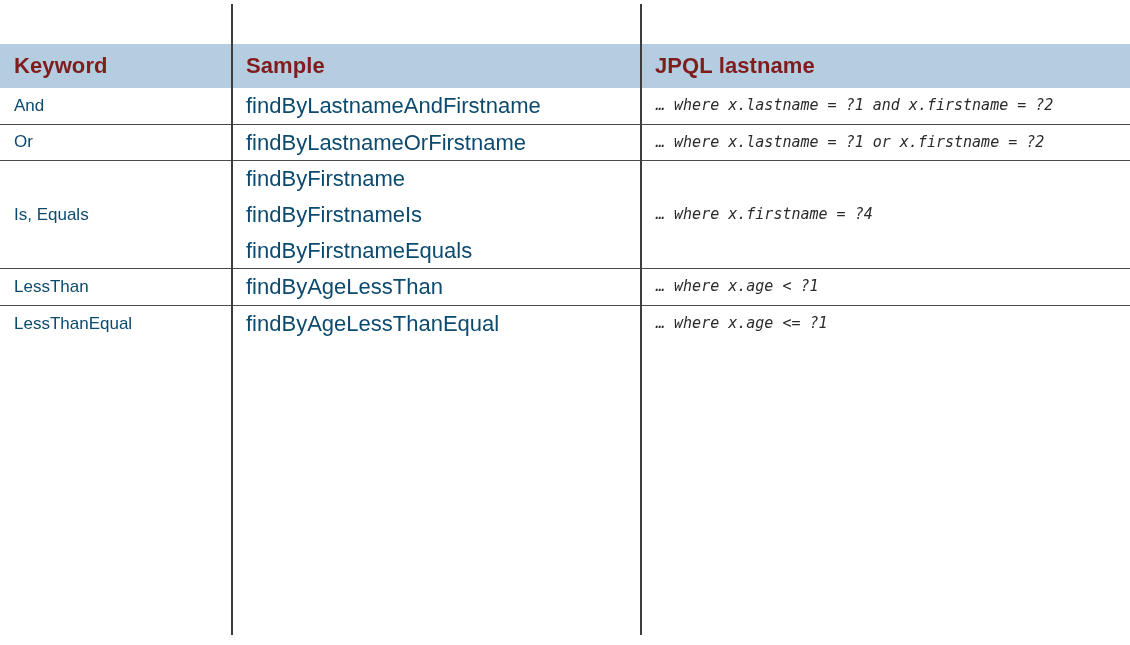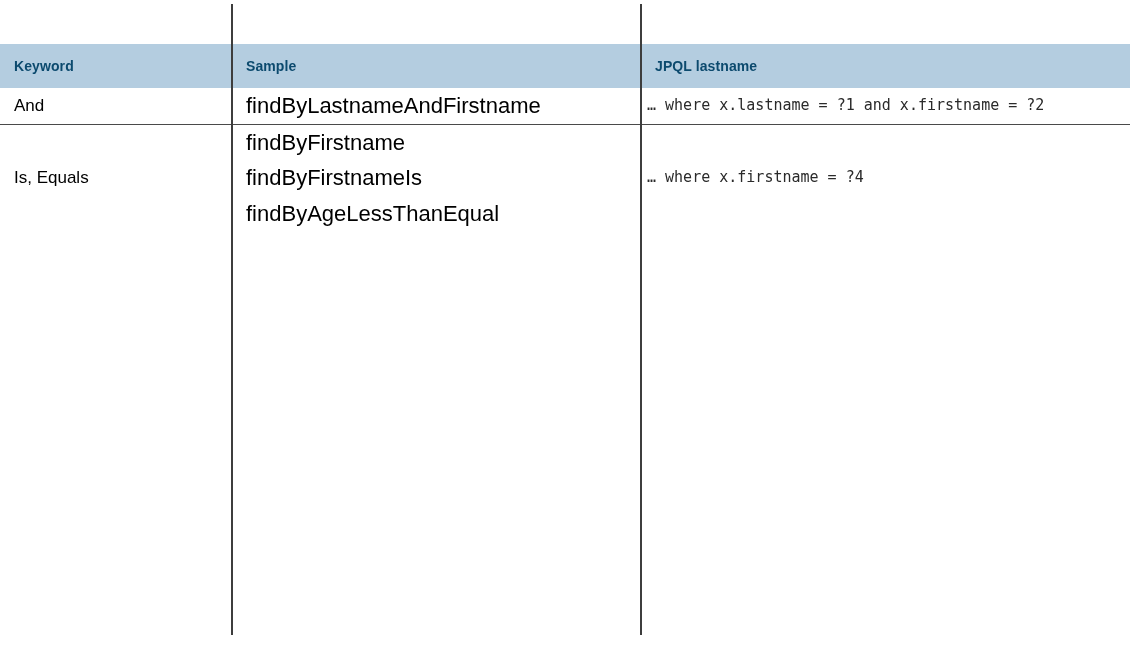--- a/index.html
+++ b/index.html
@@ -35,58 +35,59 @@
   col.col-jpql    { width: 489px; }
 
   thead th {
     background: #b4cde0;
     height: 44px;
     padding: 0 0 0 14px;
     margin: 0;
     text-align: left;
     vertical-align: middle;
     font-weight: bold;
-    font-size: 14px;
-    color: #0c4a6e;
+    font-size: 22px;
+    color: #7f1d1d;
     border: none;
     letter-spacing: 0.1px;
   }
   thead tr { height: 44px; }
 
   
   thead tr.top-gap th {
     background: #ffffff;
     height: 4px;
     padding: 0;
   }
 
   tbody td {
     border-top: 1.5px solid #4a4a4a;
     padding: 0 10px 0 14px;
     vertical-align: middle;
     font-size: 17px;
-    color: #000000;
+    color: #0c4a6e;
     background: #ffffff;
   }
 
   tbody tr:first-child td {
     border-top: none;
   }
 
   td.kw   { font-size: 17px; }
   td.smp  { font-size: 22px; }
   td.jpql {
     font-family: "DejaVu Sans Mono", "Liberation Mono", monospace;
     font-size: 15px;
     line-height: 1.55;
     color: #2a2a2a;
-    padding-left: 6px;
+    padding-left: 15px;
     padding-right: 6px;
     white-space: pre-wrap;
     word-break: normal;
+    font-style: italic;
   }
 
   .sample-lines span {
     display: block;
     line-height: 1.62;
   }
 
   
   .vline {
     position: absolute;
@@ -125,29 +126,56 @@
         <tr>
           <td class="kw">And</td>
           <td class="smp">
             <div class="sample-lines">
               <span>findByLastnameAndFirstname</span>
             </div>
           </td>
           <td class="jpql">… where x.lastname = ?1 and x.firstname = ?2</td>
         </tr>
         <tr>
+          <td class="kw">Or</td>
+          <td class="smp">
+            <div class="sample-lines">
+              <span>findByLastnameOrFirstname</span>
+            </div>
+          </td>
+          <td class="jpql">… where x.lastname = ?1 or x.firstname = ?2</td>
+        </tr>
+        <tr>
           <td class="kw">Is, Equals</td>
           <td class="smp">
             <div class="sample-lines">
               <span>findByFirstname</span>
               <span>findByFirstnameIs</span>
+              <span>findByFirstnameEquals</span>
+            </div>
+          </td>
+          <td class="jpql">… where x.firstname = ?4</td>
+        </tr>
+        <tr>
+          <td class="kw">LessThan</td>
+          <td class="smp">
+            <div class="sample-lines">
+              <span>findByAgeLessThan</span>
+            </div>
+          </td>
+          <td class="jpql">… where x.age &lt; ?1</td>
+        </tr>
+        <tr>
+          <td class="kw">LessThanEqual</td>
+          <td class="smp">
+            <div class="sample-lines">
               <span>findByAgeLessThanEqual</span>
             </div>
           </td>
-          <td class="jpql">… where x.firstname = ?4</td>
+          <td class="jpql">… where x.age &lt;= ?1</td>
         </tr>
       </tbody>
   </table>
 
   <div class="vline v1"></div>
   <div class="vline v2"></div>
 
 </div>
 
 </body></html>

